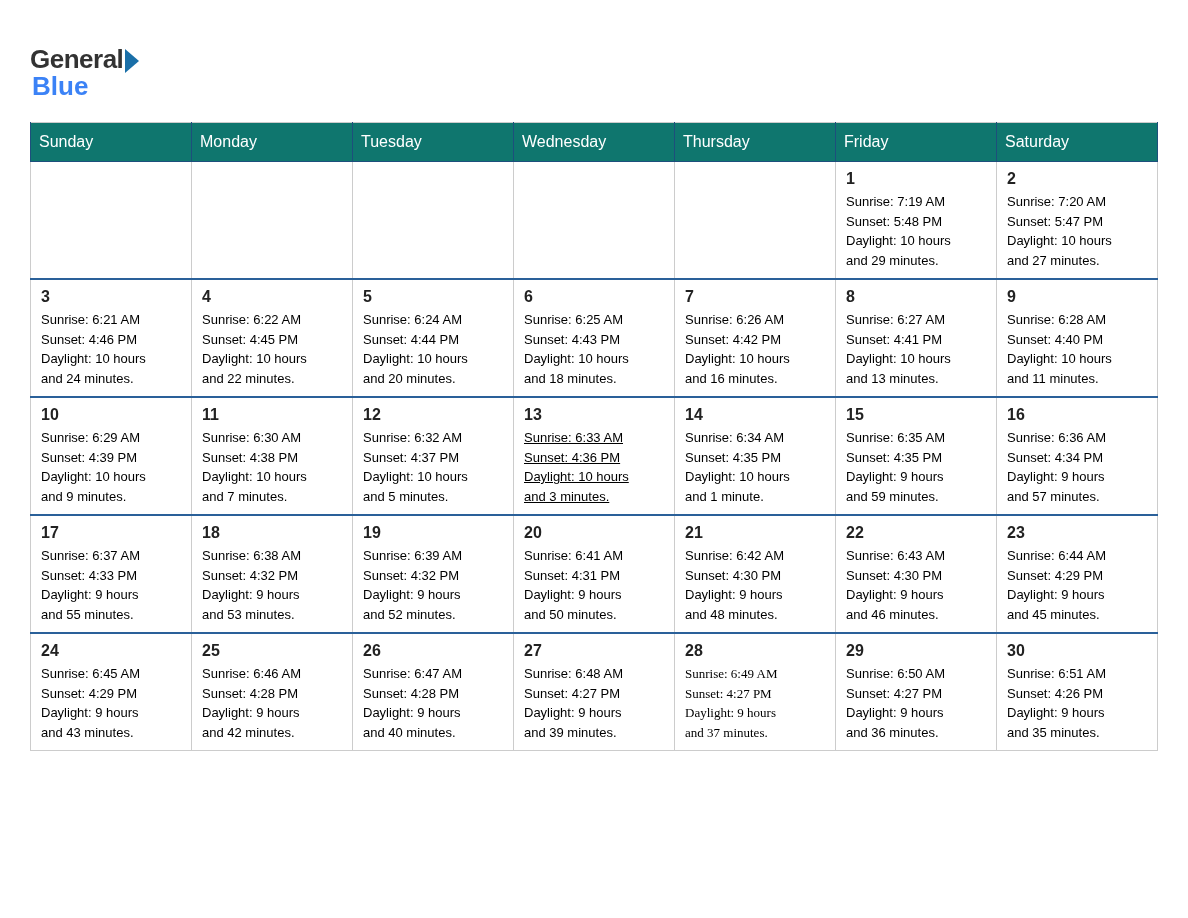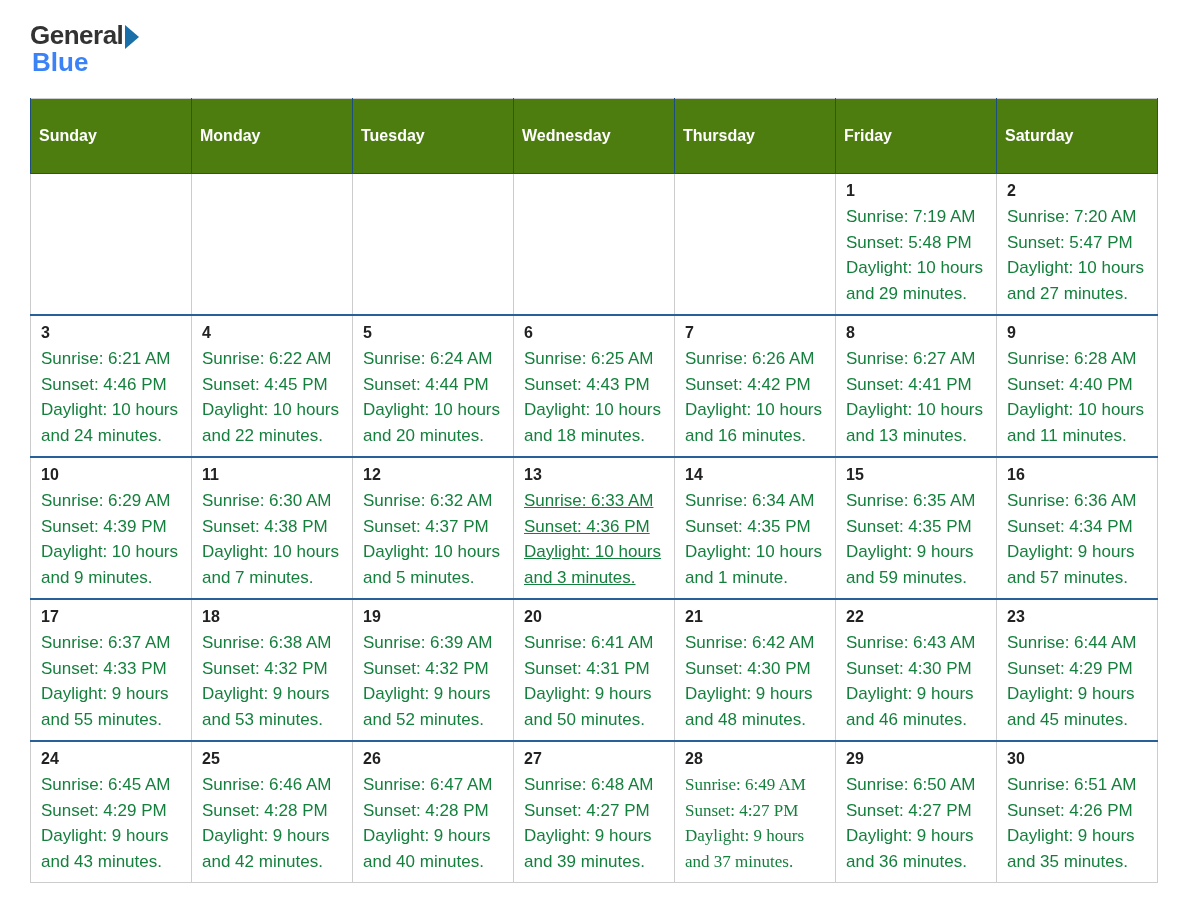--- a/index.html
+++ b/index.html
@@ -13,20 +13,21 @@
     .header {
       display: flex;
       justify-content: space-between;
       align-items: flex-start;
       margin-bottom: 20px;
     }
     .logo {
       display: flex;
       flex-direction: column;
       align-items: flex-start;
+      margin-top: 24px;
     }
     .logo-top {
       display: flex;
       align-items: center;
     }
     .logo-general {
       font-size: 26px;
       font-weight: bold;
       color: #333;
       letter-spacing: -0.5px;
@@ -60,25 +61,25 @@
       font-size: 20px;
       color: #444;
       margin-top: 4px;
     }
     .calendar-table {
       width: 100%;
       border-collapse: collapse;
       border: 1px solid #ccc;
     }
     .calendar-table th {
-      background-color: #4d7c0f;
+      background-color: #0f766e;
       color: #fff;
       font-size: 16px;
-      font-weight: bold;
-      padding: 28px 8px;
+      font-weight: normal;
+      padding: 10px 8px;
       text-align: left;
       border: 1px solid #1d4f7c;
     }
     .calendar-table td {
       vertical-align: top;
       padding: 8px 10px;
       border: 1px solid #ccc;
       width: calc(100% / 7);
       height: 110px;
       font-size: 13px;
@@ -86,23 +87,23 @@
       background: #fff;
     }
     .day-number {
       font-size: 16px;
       font-weight: bold;
       color: #222;
       display: block;
       margin-bottom: 4px;
     }
     .day-info {
-      font-size: 17px;
+      font-size: 13px;
       line-height: 1.5;
-      color: #15803d;
+      color: #000000;
       text-align: right;
     }
     .empty-cell {
       background: #f9f9f9;
     }
     tr:not(:first-child) td {
       border-top: 2px solid #2a6099;
     }
     .calendar-table thead tr th {
       border-top: none;

